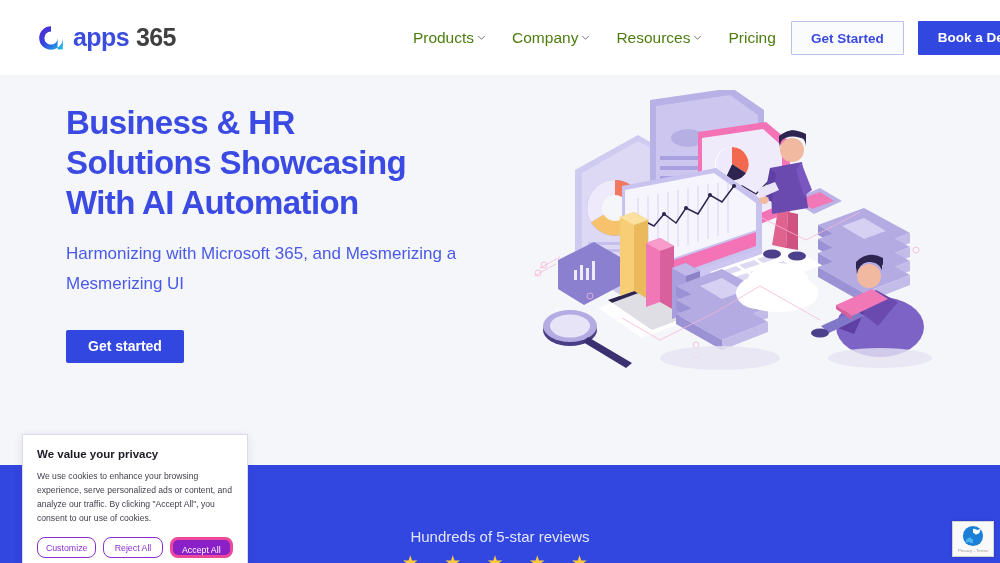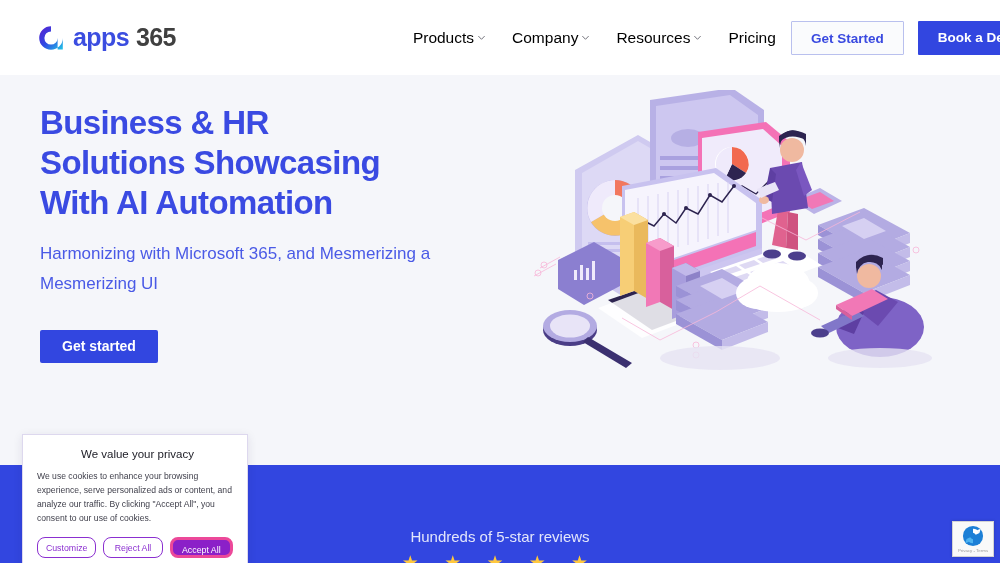--- a/index.html
+++ b/index.html
@@ -30,21 +30,21 @@
     color: #3b4de0;
   }
   .logo-text .t365 { color: #404040; }
 
   .nav {
     display: flex; align-items: center; gap: 26px;
     margin-left: 237px;
   }
   .nav-item {
     display: flex; align-items: center; gap: 3px;
-    font-size: 15.5px; color: #000000; cursor: pointer;
+    font-size: 15.5px; color: #4d7c0f; cursor: pointer;
     white-space: nowrap;
   }
   .chev { width: 9px; height: 9px; display: inline-block; }
   .chev svg { display: block; }
 
   .nav-ctas { display: flex; align-items: center; gap: 14px; margin-left: 15px; }
   .btn-outline {
     border: 1px solid #b9c0ee; background: #fafbfd;
     color: #3a4ae0; font-size: 13.5px; font-weight: 700;
     padding: 0 19px; height: 34px; line-height: 34px;
@@ -57,21 +57,21 @@
     cursor: pointer; border: none; border-radius: 1px; white-space: nowrap;
   }
 
   
   .hero {
     position: absolute; top: 75px; left: 0;
     width: 1000px; height: 390px;
     background: #f5f6fa;
     z-index: 5;
   }
-  .hero-copy { position: absolute; left: 40px; top: 28px; width: 470px; }
+  .hero-copy { position: absolute; left: 66px; top: 28px; width: 470px; }
   .hero-title {
     font-size: 33px; font-weight: 800; line-height: 40px;
     color: #3a4ae2; letter-spacing: -0.6px;
   }
   .hero-sub {
     margin-top: 16px;
     font-size: 17px; line-height: 30px; color: #4a5ae6; font-weight: 400;
   }
   .hero-btn {
     margin-top: 31px;
@@ -110,23 +110,22 @@
   .cookie {
     position: absolute; left: 22px; top: 434px;
     width: 226px;
     background: #ffffff;
     border: 1px solid #ddd8ee;
     box-shadow: 0 2px 9px rgba(40,20,80,0.10);
     padding: 13px 14px 13px 14px;
     z-index: 50;
   }
   .cookie-title {
-    font-size: 11.5px; font-weight: 400; color: #1b1b24;
+    font-size: 11.5px; font-weight: 700; color: #1b1b24;
     margin-bottom: 9px;
-    margin-left: 44px;
   }
   .cookie-body {
     font-size: 8.6px; line-height: 14px; color: #3e3e4a;
     margin-bottom: 12px;
   }
   .cookie-btns { display: flex; gap: 7px; }
   .ck-btn {
     flex: 1; text-align: center;
     font-size: 8.8px; height: 21px; line-height: 20px;
     cursor: pointer; border-radius: 8px; white-space: nowrap;

